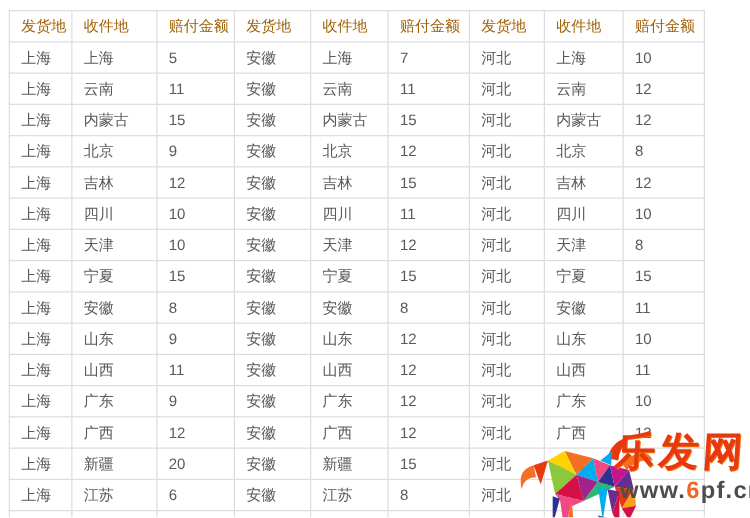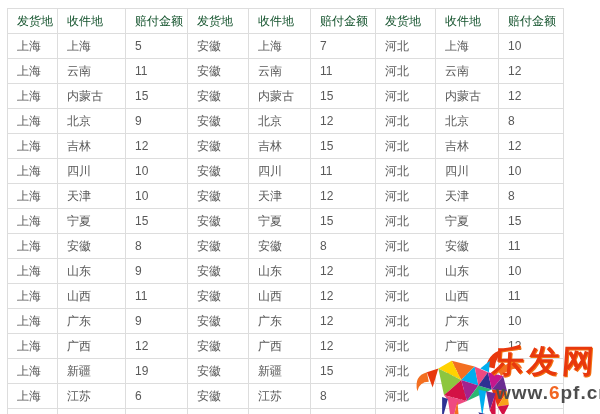--- a/index.html
+++ b/index.html
@@ -26,21 +26,21 @@
     padding: 0 0 0 9px;
     font-size: 12px;
     line-height: 24px;
     text-align: left;
     font-weight: normal;
     color: #595959;
     white-space: nowrap;
     overflow: hidden;
     background: #ffffff;
   }
-  .price-table th { color: #14532d; font-family: Liberation Serif, serif; }
+  .price-table th { color: #a16207; font-family: Liberation Serif, serif; }
   .watermark {
     position: absolute;
     left: 398px;
     top: 338px;
     width: 202px;
     height: 90px;
   }
   .bull-svg { position: absolute; left: 6px; top: 8px; }
   .wm-name {
     position: absolute;
@@ -236,21 +236,21 @@
           <td>安徽</td>
           <td>广西</td>
           <td>12</td>
           <td>河北</td>
           <td>广西</td>
           <td>12</td>
         </tr>
         <tr>
           <td>上海</td>
           <td>新疆</td>
-          <td>19</td>
+          <td>20</td>
           <td>安徽</td>
           <td>新疆</td>
           <td>15</td>
           <td>河北</td>
           <td>新疆</td>
           <td></td>
         </tr>
         <tr>
           <td>上海</td>
           <td>江苏</td>

